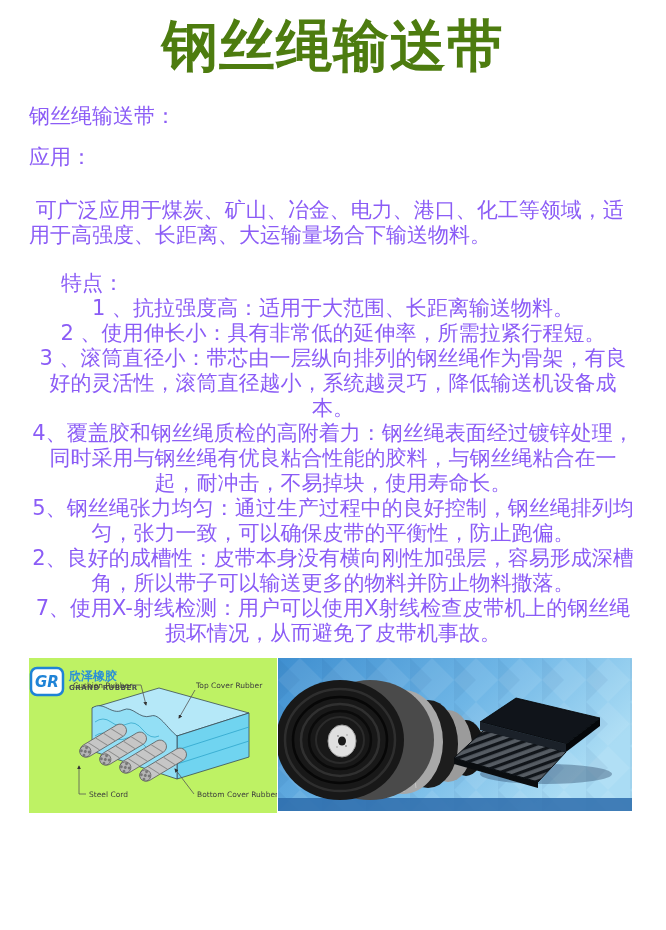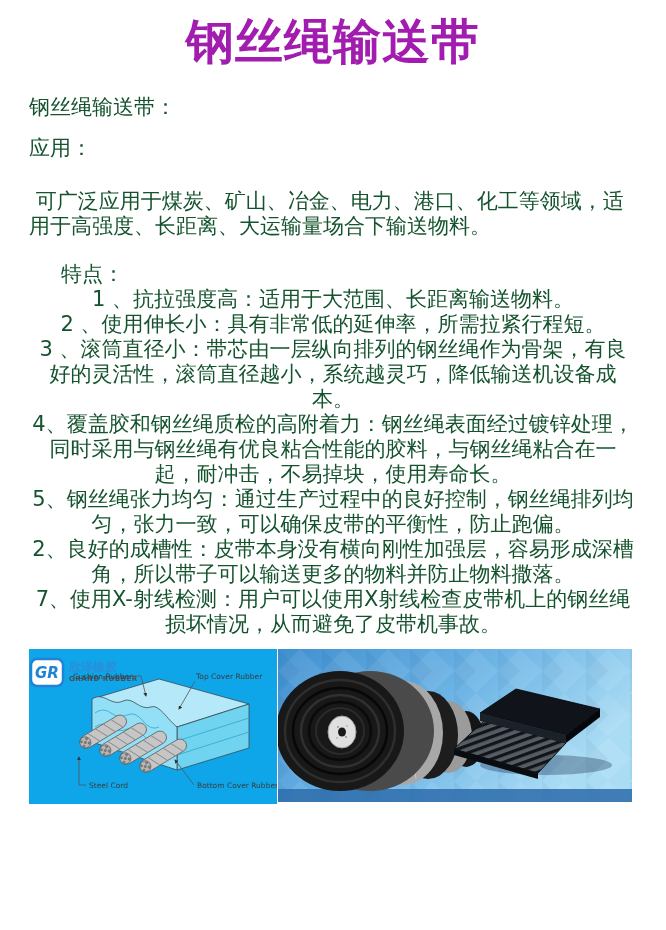--- a/index.html
+++ b/index.html
@@ -3,38 +3,38 @@
 <meta charset="utf-8">
 <style>
   html,body{margin:0;padding:0;background:#ffffff;}
   .page{
     width:666px;height:930px;box-sizing:border-box;
     background:#fff;color:#000;overflow:hidden;
     font-family:"DejaVu Sans","Liberation Sans",sans-serif;
   }
   .doc{padding:0 29px;}
   .title{
-    text-align:center;font-size:48px;font-weight:700;
-    margin:14px 0 0 0;line-height:1.15;letter-spacing:1px;color:#a21caf;
+    text-align:center;font-size:56px;font-weight:700;
+    margin:14px 0 0 0;line-height:1.15;letter-spacing:1px;color:#4d7c0f;
   }
   .para{
     font-size:21px;line-height:25px;white-space:pre-wrap;
-    color:#14532d;letter-spacing:0;
+    color:#8b5cf6;letter-spacing:0;
   }
   .intro-label{margin-top:26px;}
   .intro-text{margin-top:25px;}
   .app-label{margin-top:16px;}
   .app-text{margin-top:28px;}
   .feat-label{margin-top:23px;margin-left:32px;}
   .feat-item{margin:0;text-align:center;}
   .media-row{
     margin-top:12px;padding-left:29px;
     display:flex;align-items:flex-start;gap:1px;
   }
-  .diagram-box{width:248px;height:155px;background:#0ea5e9;flex:0 0 auto;}
+  .diagram-box{width:248px;height:155px;background:#bef264;flex:0 0 auto;}
   .photo-box{width:354px;height:153px;flex:0 0 auto;}
   svg{display:block;font-family:inherit;}
 </style>
 </head>
 <body>
 
 <div class="page">
   <div class="doc">
     <h1 class="title">钢丝绳输送带</h1>
 

